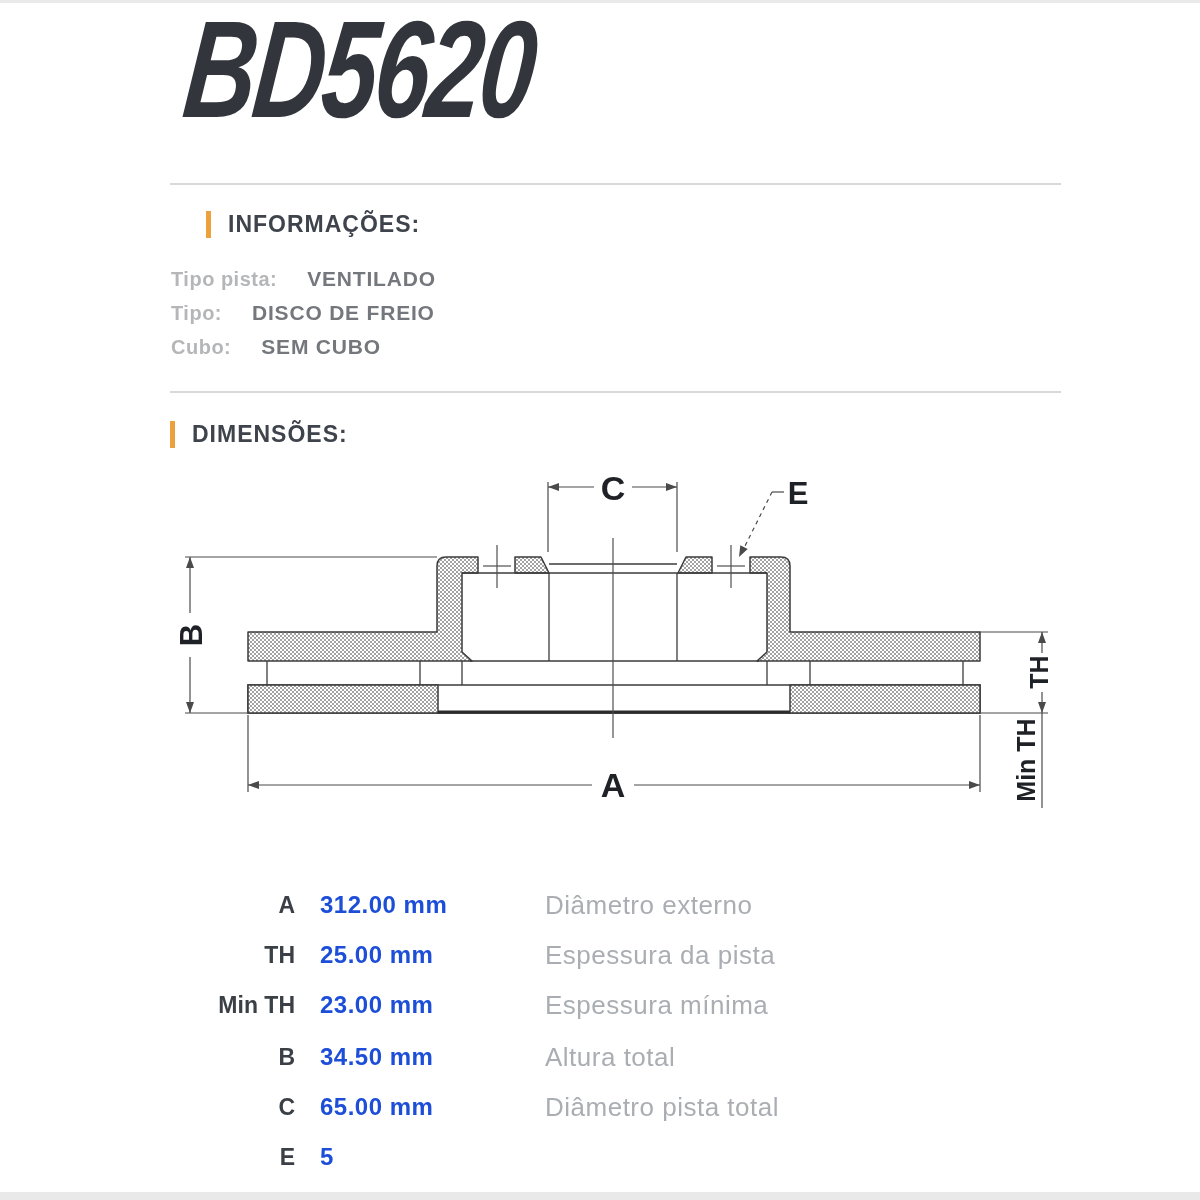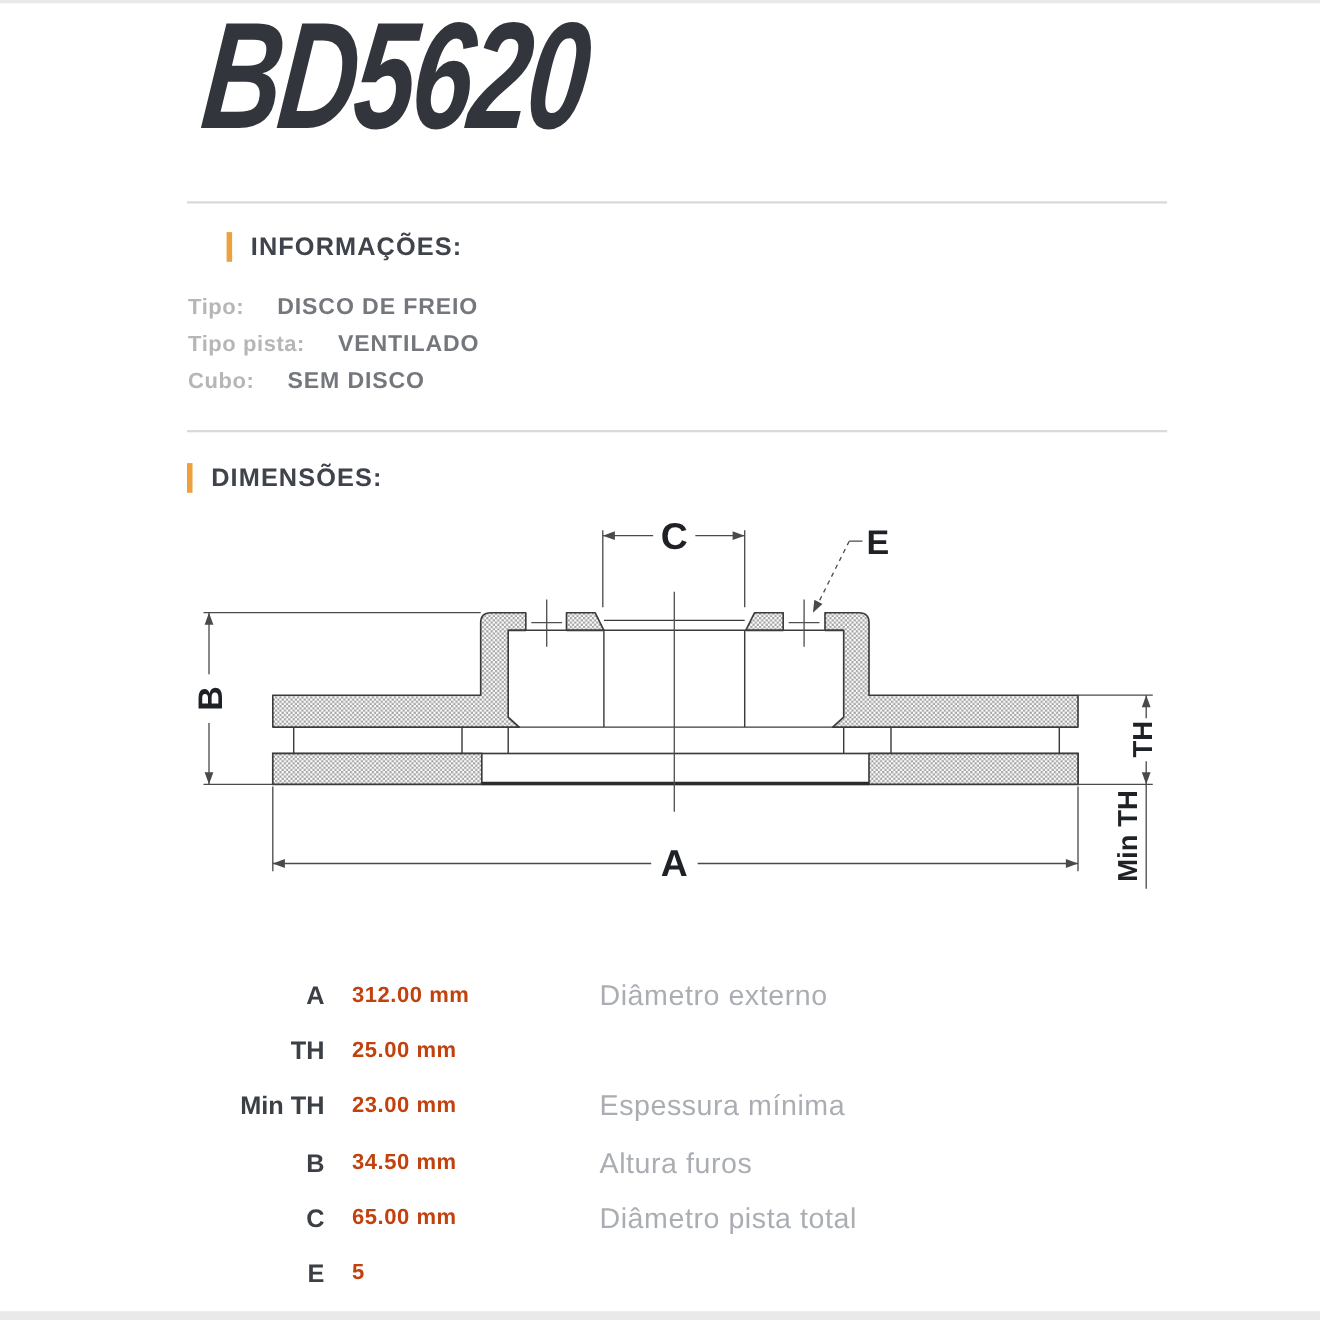--- a/index.html
+++ b/index.html
@@ -26,21 +26,21 @@
   .info-value{font-size:21px;font-weight:bold;color:#74787d;letter-spacing:0.8px;}
   .drawing-wrap{position:absolute;left:170px;top:465px;width:890px;height:365px;}
   .dim-table{position:absolute;left:170px;top:880px;width:890px;}
   .dim-row{position:absolute;left:0;width:890px;height:50px;}
   .dim-key{
     position:absolute;left:0;top:0;width:125px;height:50px;line-height:50px;
     text-align:right;font-size:23px;font-weight:bold;color:#3b4046;
   }
   .dim-value{
     position:absolute;left:150px;top:0;height:50px;line-height:50px;
-    font-size:20px;font-weight:bold;color:#c2410c;letter-spacing:0.5px;
+    font-size:24px;font-weight:bold;color:#1d4ed8;letter-spacing:0.5px;
   }
   .dim-desc{
     position:absolute;left:375px;top:0;height:50px;line-height:50px;
     font-size:26px;font-weight:normal;color:#aaaeb3;letter-spacing:0.5px;
   }
   svg text{font-family:"Liberation Sans",sans-serif;}
 </style>
 </head>
 <body>
 
@@ -51,30 +51,30 @@
 
 <div class="divider" style="top:183px;"></div>
 
 <div class="section-header" style="top:211px;padding-left:36px;">
   <div class="accent-bar"></div>
   <div class="hdr-text">INFORMAÇÕES:</div>
 </div>
 
 <div class="info-rows">
   <div class="info-row">
+    <span class="info-label">Tipo pista:</span>
+    <span class="info-value">VENTILADO</span>
+  </div>
+  <div class="info-row">
     <span class="info-label">Tipo:</span>
     <span class="info-value">DISCO DE FREIO</span>
   </div>
   <div class="info-row">
-    <span class="info-label">Tipo pista:</span>
-    <span class="info-value">VENTILADO</span>
-  </div>
-  <div class="info-row">
     <span class="info-label">Cubo:</span>
-    <span class="info-value">SEM DISCO</span>
+    <span class="info-value">SEM CUBO</span>
   </div>
 </div>
 
 <div class="divider" style="top:391px;"></div>
 
 <div class="section-header" style="top:421px;text-align:center;">
   <div class="accent-bar"></div>
   <div class="hdr-text">DIMENSÕES:</div>
 </div>
 
@@ -181,30 +181,31 @@
 
 <div class="dim-table">
   <div class="dim-row" style="top:0;">
     <div class="dim-key">A</div>
     <div class="dim-value">312.00 mm</div>
     <div class="dim-desc">Diâmetro externo</div>
   </div>
   <div class="dim-row" style="top:50px;">
     <div class="dim-key">TH</div>
     <div class="dim-value">25.00 mm</div>
+    <div class="dim-desc">Espessura da pista</div>
   </div>
   <div class="dim-row" style="top:100px;">
     <div class="dim-key">Min TH</div>
     <div class="dim-value">23.00 mm</div>
     <div class="dim-desc">Espessura mínima</div>
   </div>
   <div class="dim-row" style="top:152px;">
     <div class="dim-key">B</div>
     <div class="dim-value">34.50 mm</div>
-    <div class="dim-desc">Altura furos</div>
+    <div class="dim-desc">Altura total</div>
   </div>
   <div class="dim-row" style="top:202px;">
     <div class="dim-key">C</div>
     <div class="dim-value">65.00 mm</div>
     <div class="dim-desc">Diâmetro pista total</div>
   </div>
   <div class="dim-row" style="top:252px;">
     <div class="dim-key">E</div>
     <div class="dim-value">5</div>
   </div>

